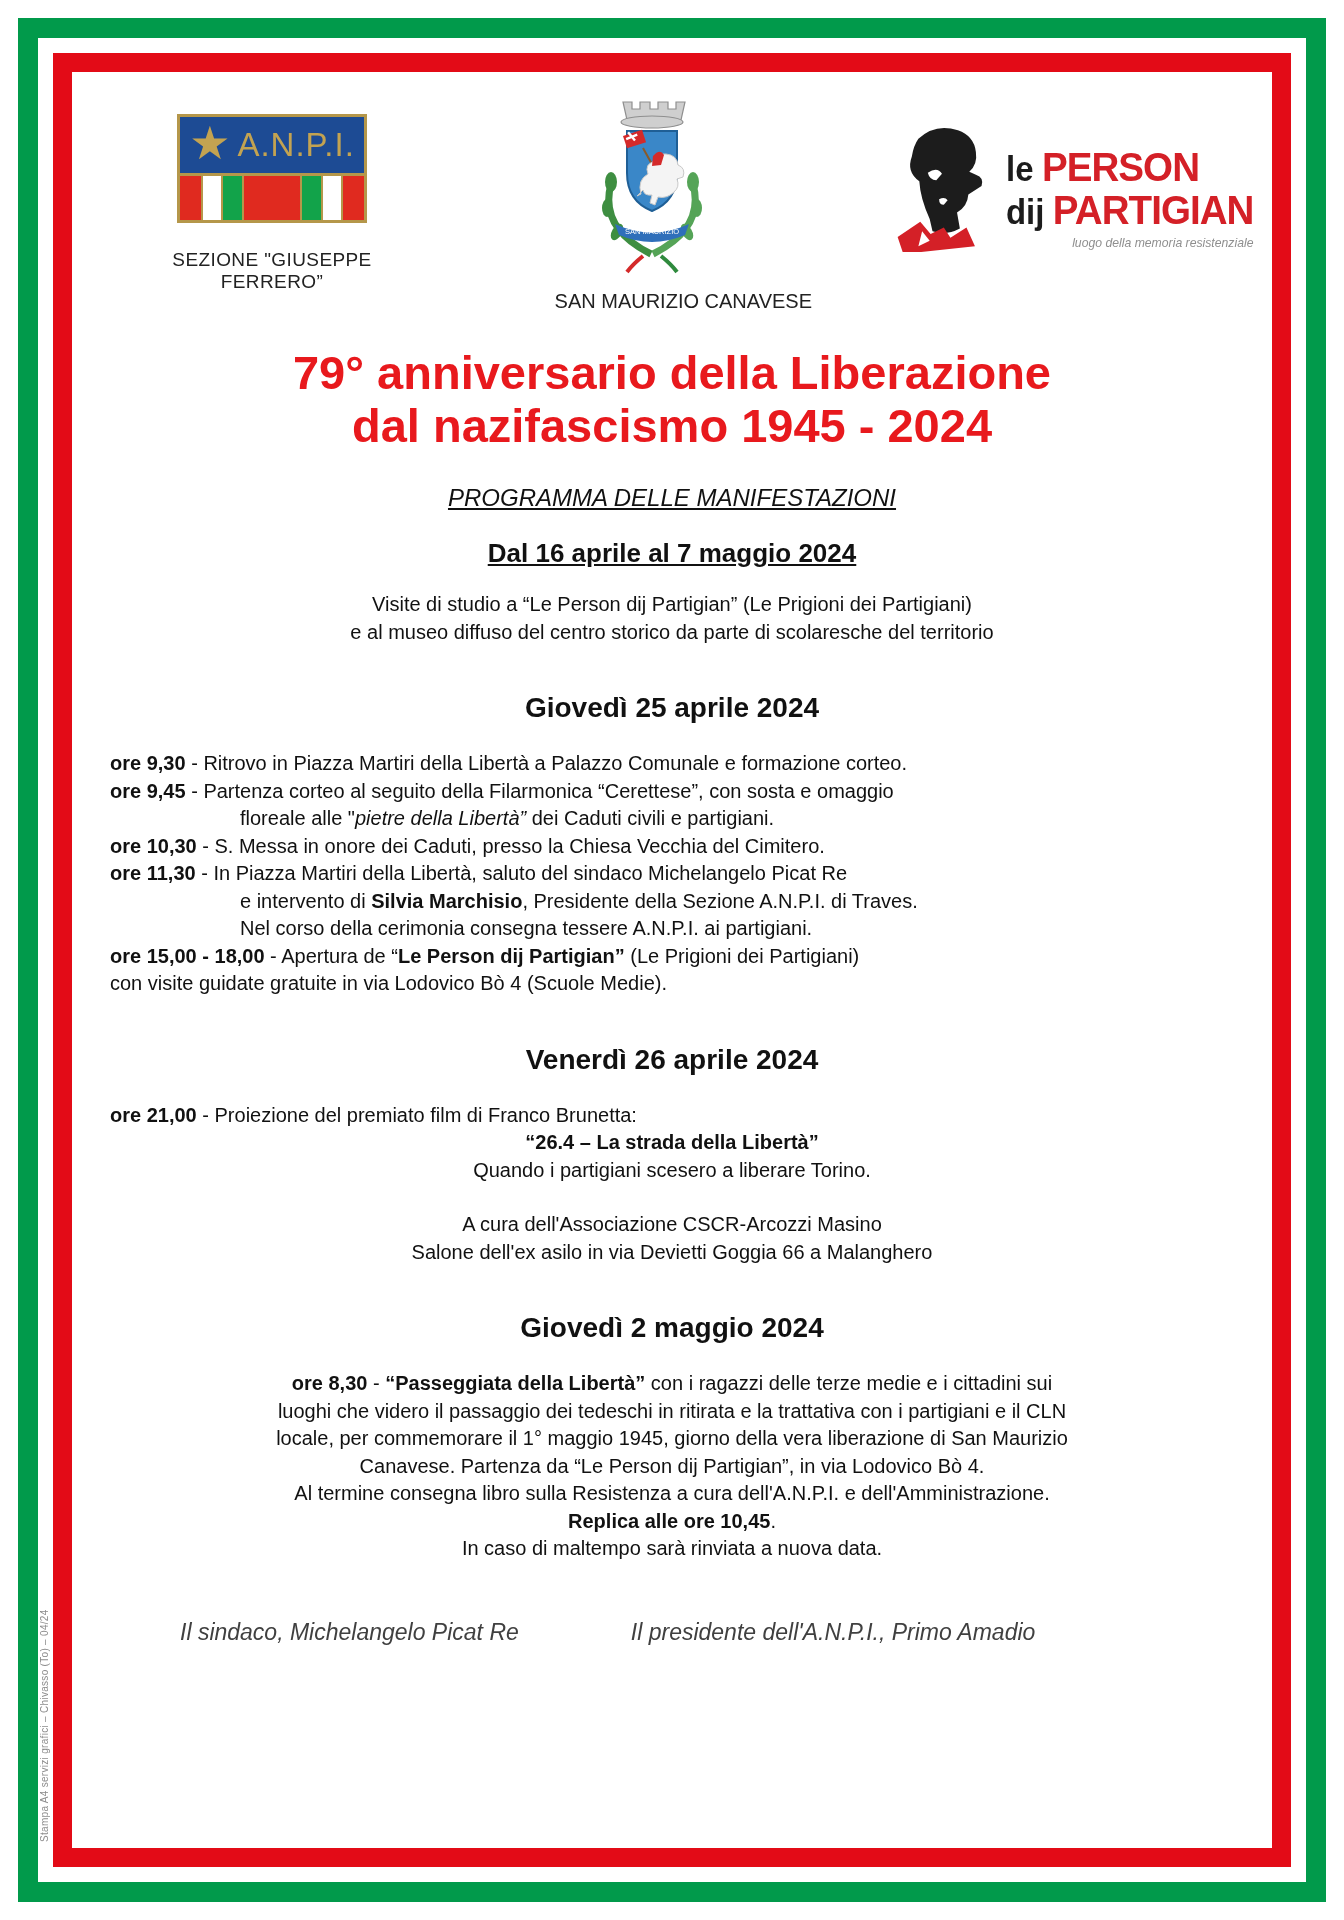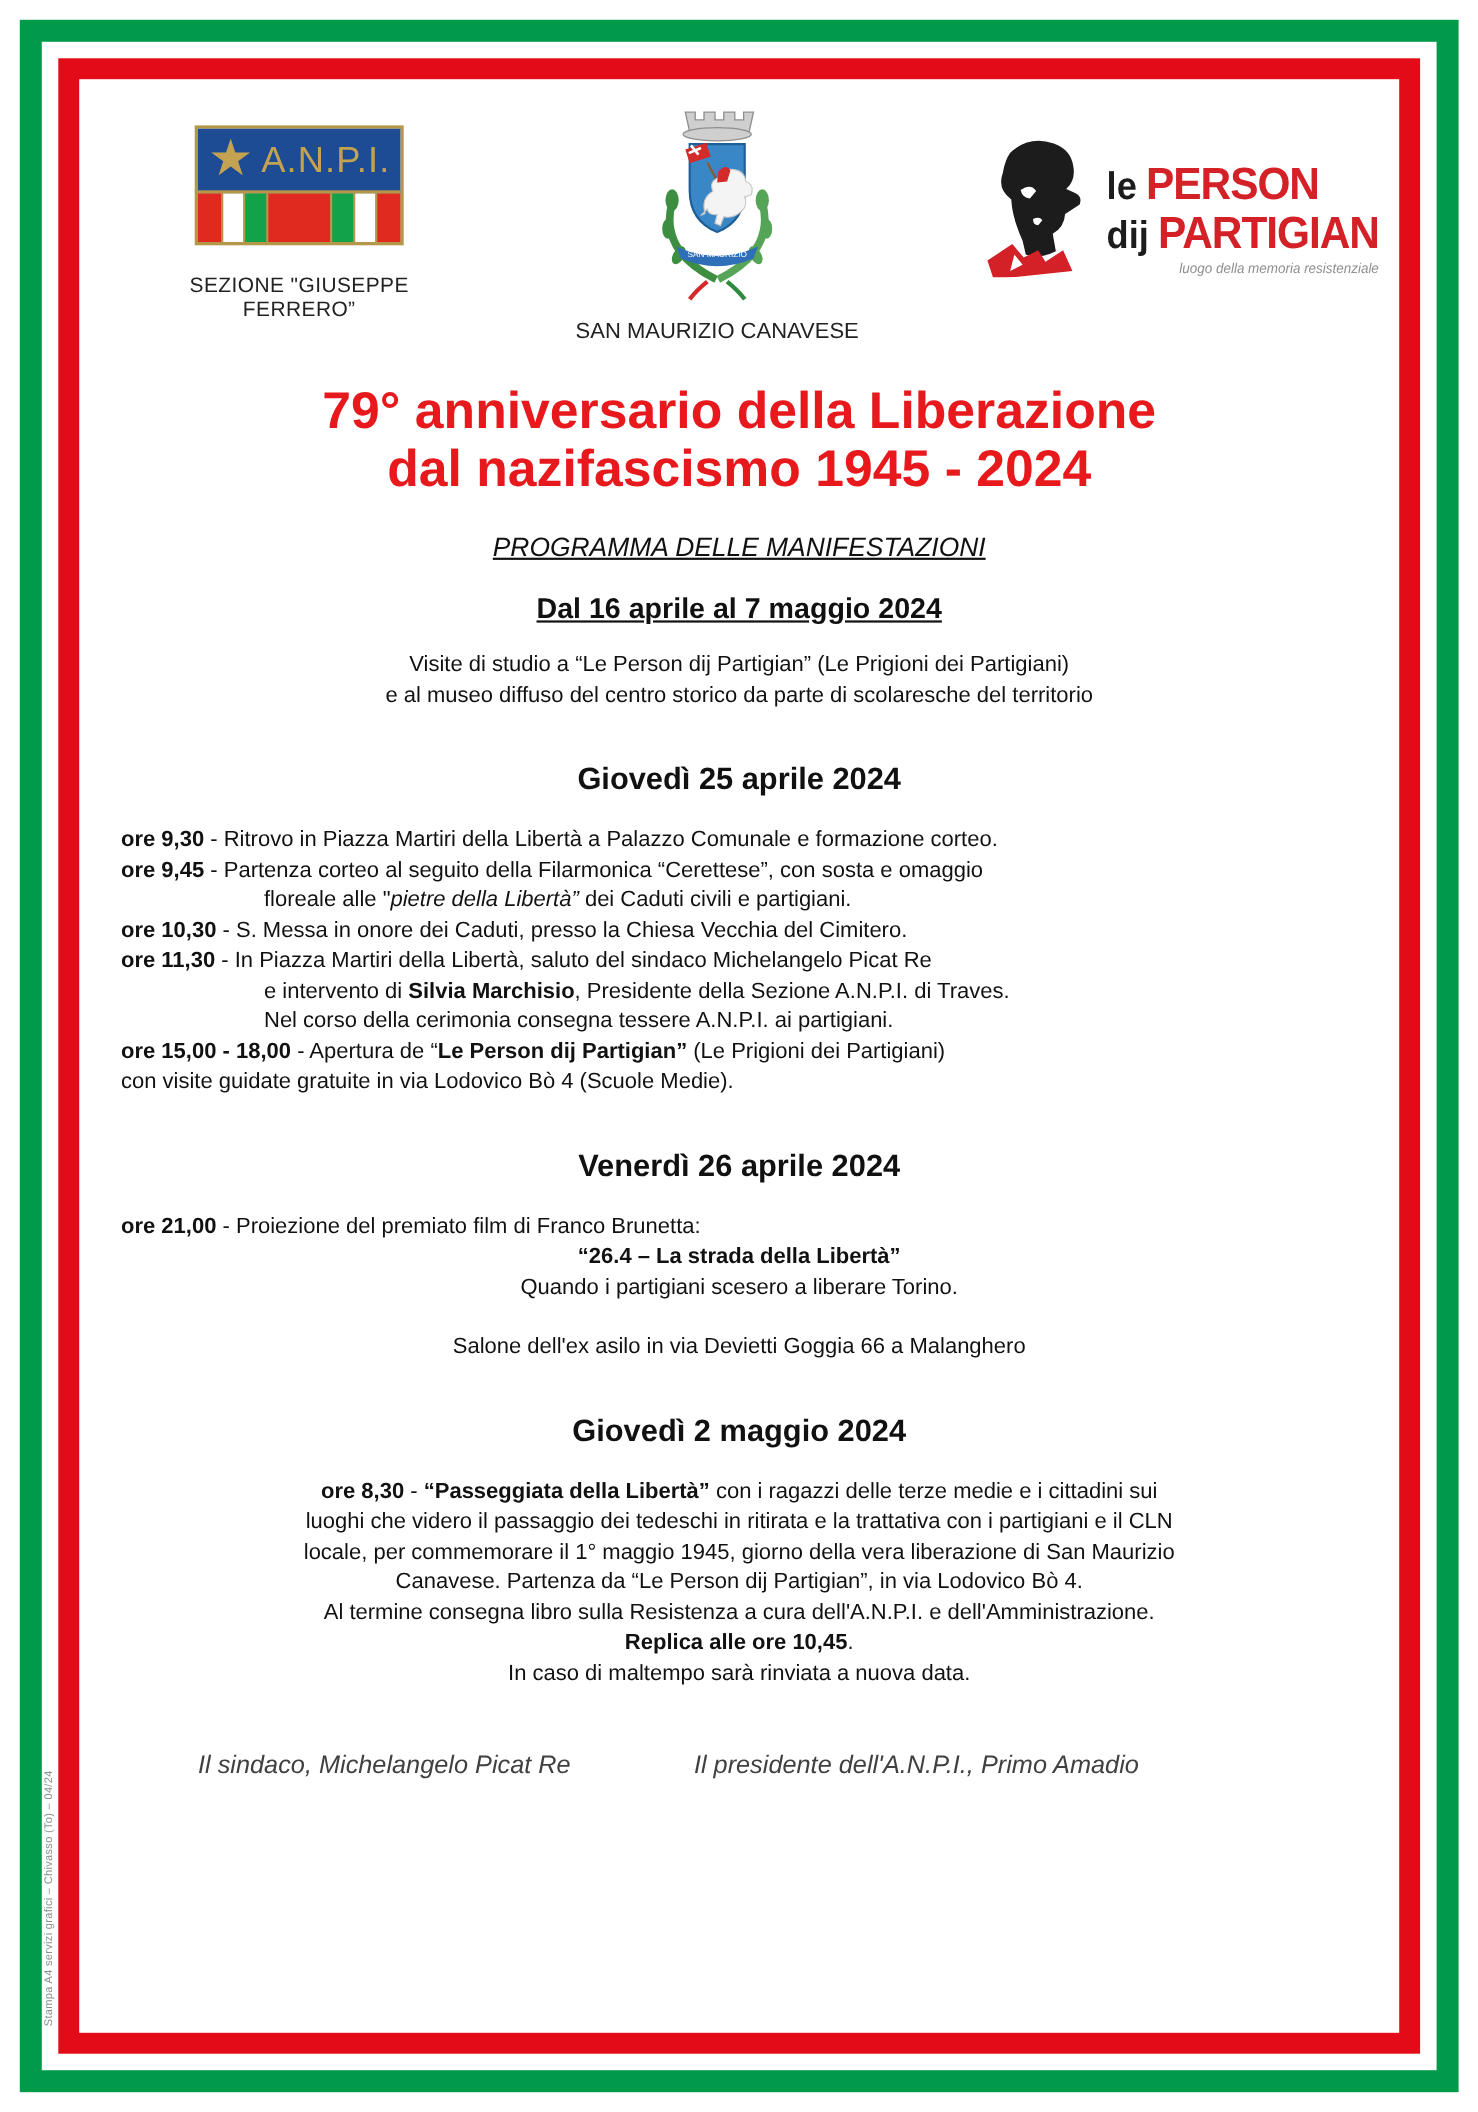--- a/index.html
+++ b/index.html
@@ -22,21 +22,21 @@
   .anpi-top   { background:#1d4b94; border-bottom:3px solid #b5974a; height:56px;
                 display:flex; align-items:center; justify-content:center; gap:7px; color:#c3a351; }
   .anpi-star  { font-size:46px; line-height:1; margin-top:-4px; }
   .anpi-acronym { font-size:33px; letter-spacing:1px; }
   .anpi-ribbon { height:44px; display:flex; background:#b5974a; gap:2px; }
   .st { height:100%; }
   .st.r { background:#e02a1f; } .st.w { background:#ffffff; } .st.g { background:#12a34a; }
   .f12 { flex:12; } .f10 { flex:10; } .f11 { flex:11; } .f32 { flex:32; }
   .anpi-section { margin-top:26px; font-size:19px; letter-spacing:0.4px; color:#222; }
 
-  .comune-block { width:320px; text-align:center; margin-top:0; }
+  .comune-block { width:320px; text-align:right; margin-top:0; }
   .crest { width:130px; height:190px; display:block; margin:0 auto; }
   .comune-name { font-size:20px; margin-top:2px; color:#222; }
 
   .museo-block { width:340px; display:flex; gap:6px; margin-top:22px; }
   .partisan { width:118px; height:132px; flex:none; }
   .museo-words { margin-top:26px; transform:scaleX(0.94); transform-origin:left top; }
   .mrow { display:flex; align-items:baseline; gap:9px; }
   .mblack { color:#1c1c1c; font-weight:700; font-size:35px; line-height:1.1; }
   .mred   { color:#d42027; font-weight:700; font-size:41px; line-height:1.05; letter-spacing:-1px; }
   .mtagline { color:#8f8f8f; font-style:italic; font-size:13px; margin-top:3px; text-align:right; }
@@ -171,20 +171,21 @@
         <div class="line indent"><span>Nel corso della cerimonia consegna tessere A.N.P.I. ai partigiani.</span></div>
         <div class="line left"><span class="b">ore 15,00 - 18,00</span><span> - Apertura de “</span><span class="b">Le Person dij Partigian”</span><span> (Le Prigioni dei Partigiani)</span></div>
         <div class="line left"><span>con visite guidate gratuite in via Lodovico Bò 4 (Scuole Medie).</span></div>
       </div>
       <div class="sec-heading">Venerdì 26 aprile 2024</div>
       <div class="sec-body">
         <div class="line left"><span class="b">ore 21,00</span><span> - Proiezione del premiato film di Franco Brunetta:</span></div>
         <div class="line center"><span class="b">“26.4 – La strada della Libertà”</span></div>
         <div class="line center"><span>Quando i partigiani scesero a liberare Torino.</span></div>
         <div class="line center spacer"></div>
+        <div class="line center"><span>A cura dell'Associazione CSCR-Arcozzi Masino</span></div>
         <div class="line center"><span>Salone dell'ex asilo in via Devietti Goggia 66 a Malanghero</span></div>
       </div>
       <div class="sec-heading">Giovedì 2 maggio 2024</div>
       <div class="sec-body">
         <div class="line center"><span class="b">ore 8,30</span><span> - </span><span class="b">“Passeggiata della Libertà”</span><span> con i ragazzi delle terze medie e i cittadini sui</span></div>
         <div class="line center"><span>luoghi che videro il passaggio dei tedeschi in ritirata e la trattativa con i partigiani e il CLN</span></div>
         <div class="line center"><span>locale, per commemorare il 1° maggio 1945, giorno della vera liberazione di San Maurizio</span></div>
         <div class="line center"><span>Canavese. Partenza da “Le Person dij Partigian”, in via Lodovico Bò 4.</span></div>
         <div class="line center"><span>Al termine consegna libro sulla Resistenza a cura dell'A.N.P.I. e dell'Amministrazione.</span></div>
         <div class="line center"><span class="b">Replica alle ore 10,45</span><span>.</span></div>

